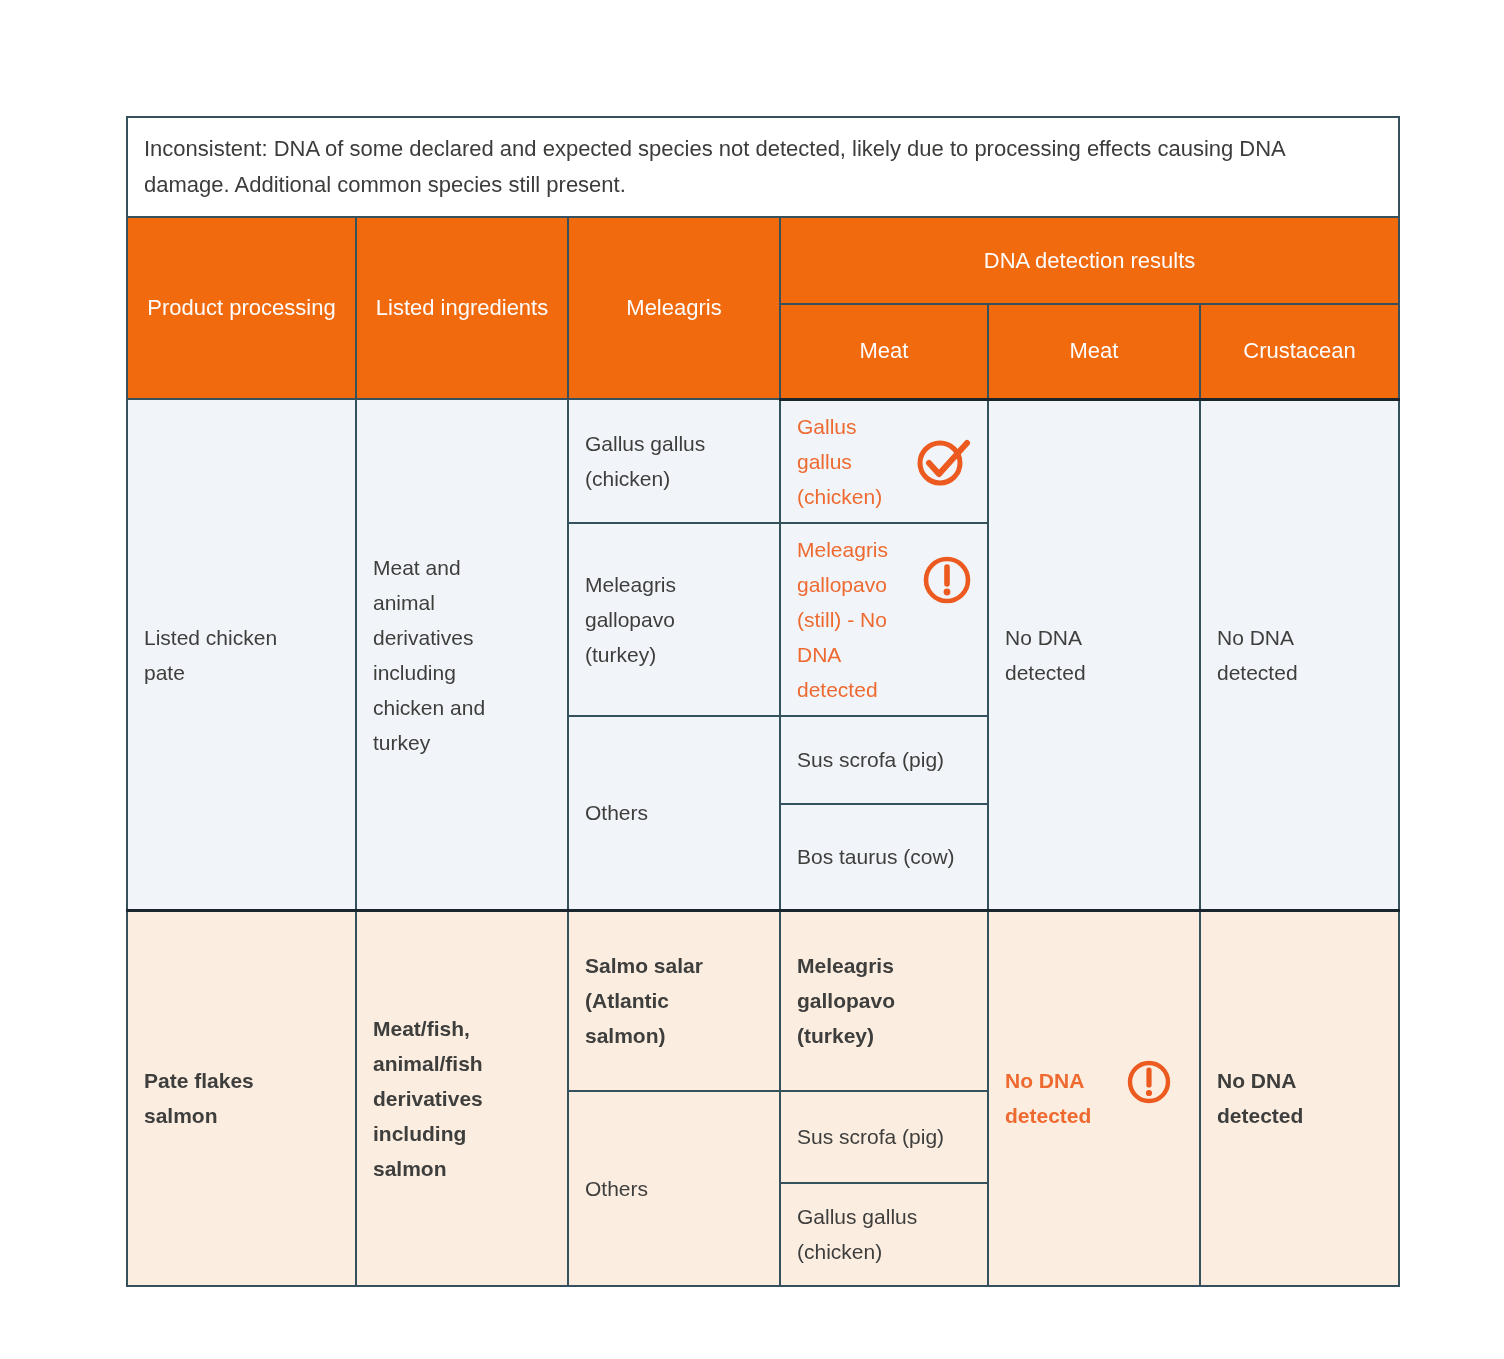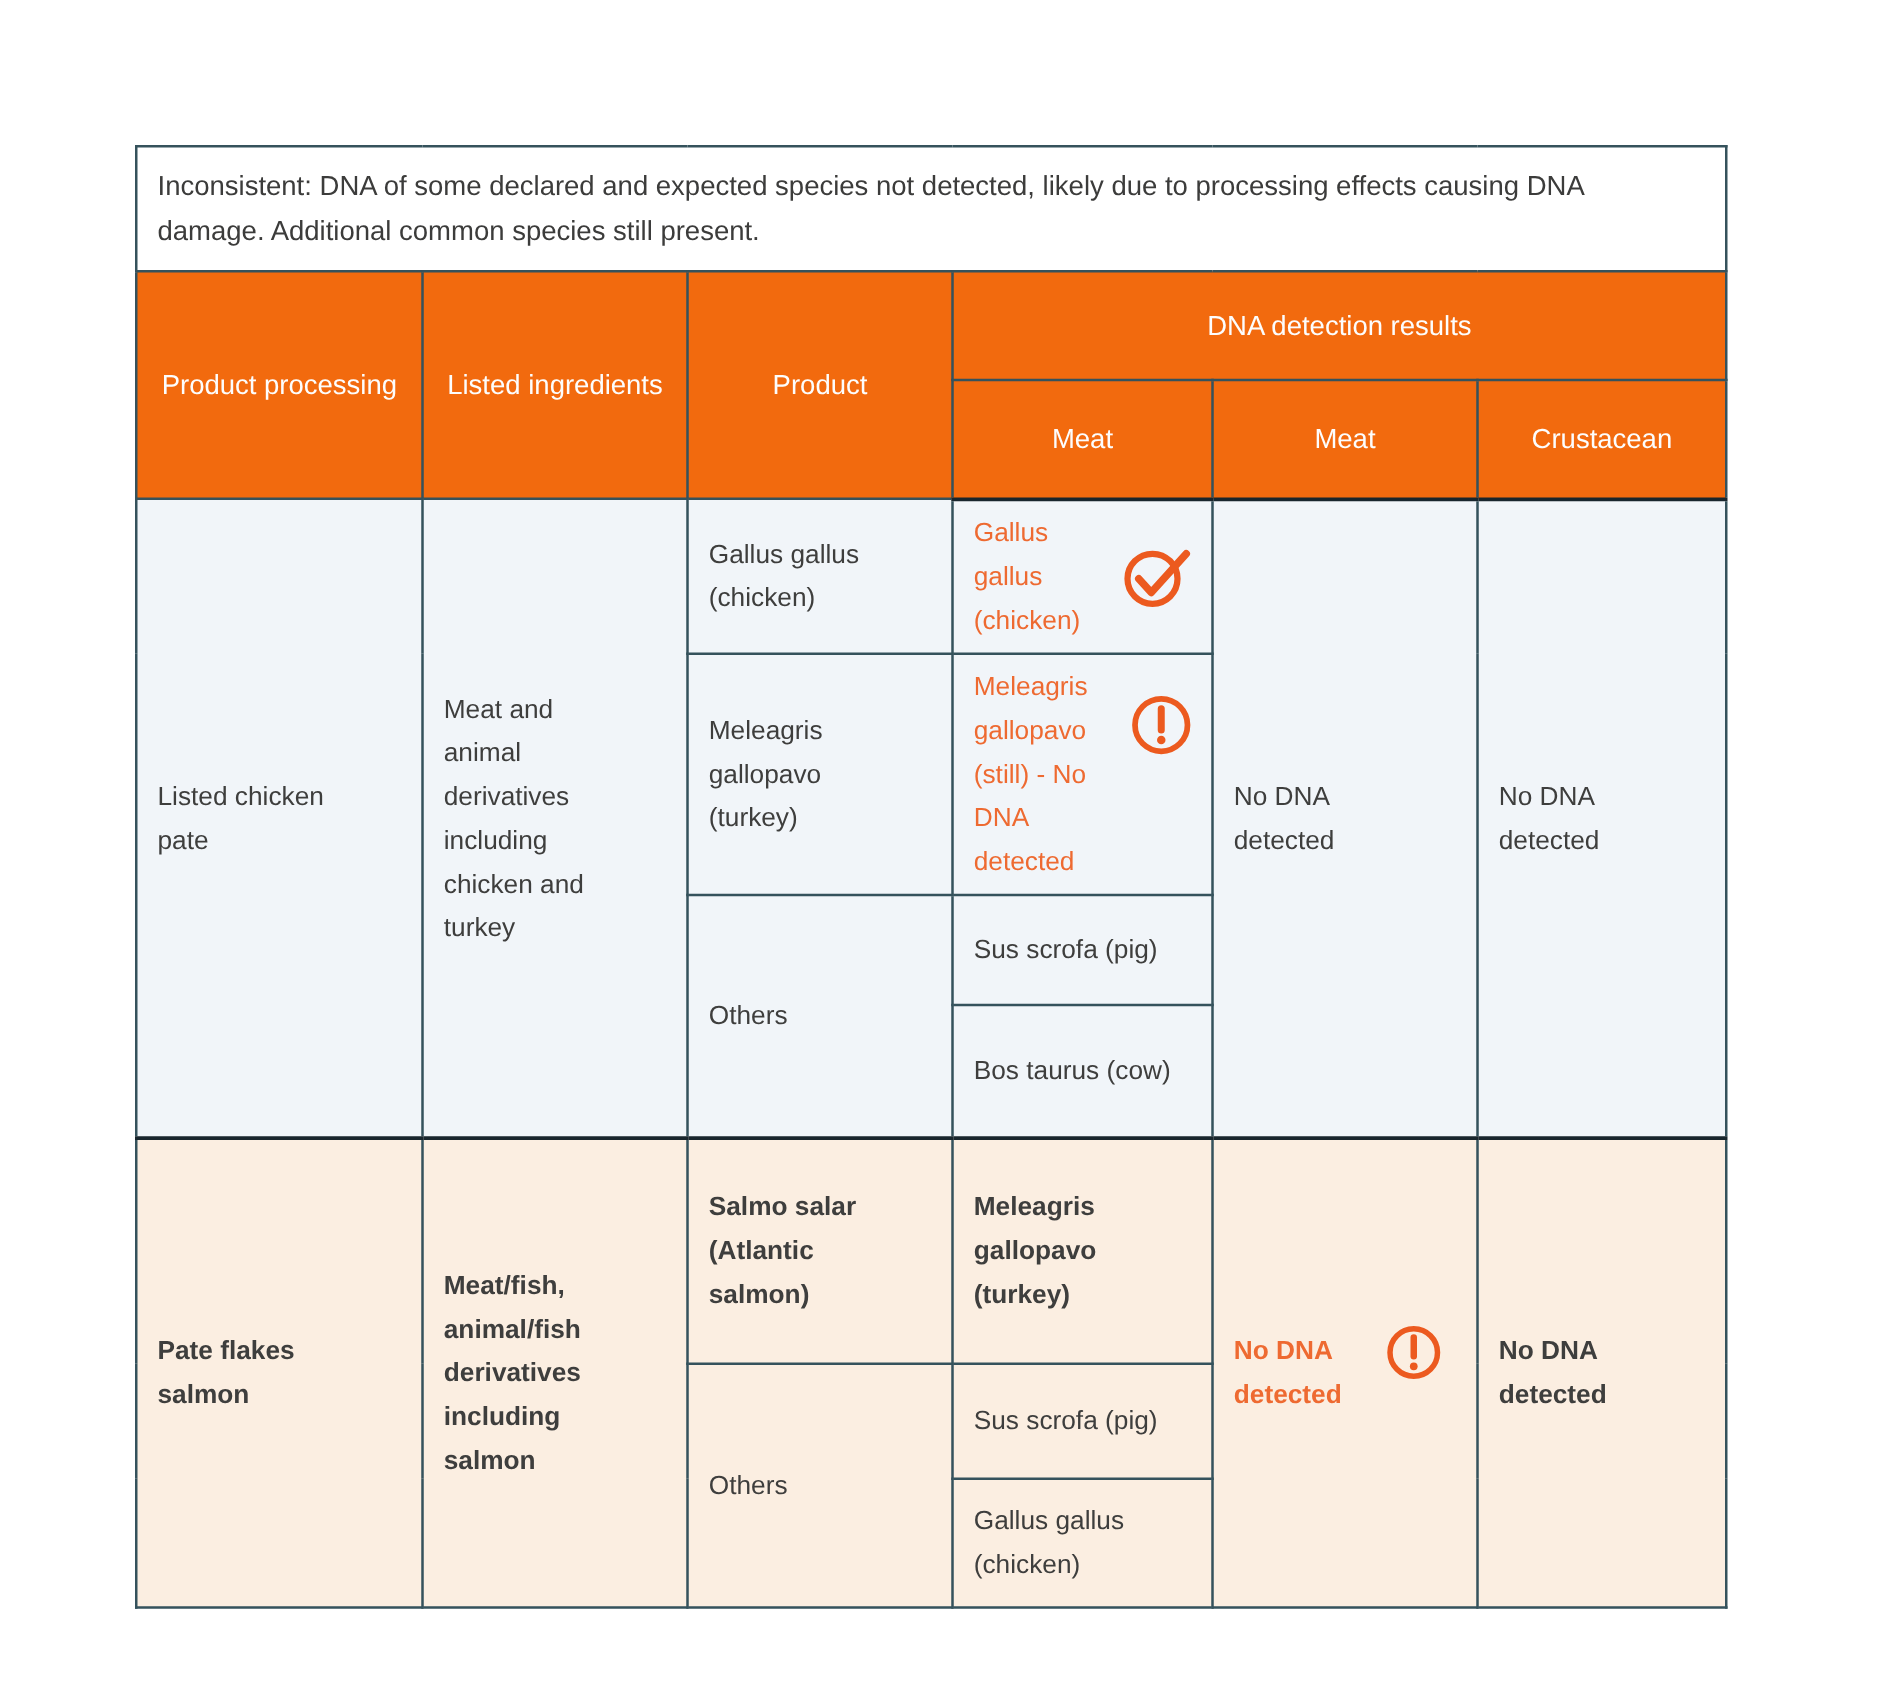--- a/index.html
+++ b/index.html
@@ -6,21 +6,21 @@
     margin: 0;
     padding: 0;
     background: #ffffff;
     width: 1504px;
     height: 1359px;
     overflow: hidden;
     font-family: "Liberation Sans", "DejaVu Sans", sans-serif;
   }
   .wrap {
     position: absolute;
-    left: 108px;
+    left: 126px;
     top: 116px;
   }
   table.dna {
     border-collapse: collapse;
     table-layout: fixed;
     width: 1272px;
   }
   table.dna td, table.dna th {
     border: 2px solid #35525c;
     box-sizing: border-box;
@@ -103,21 +103,21 @@
 
     <thead>
       <tr>
         <td class="caption" colspan="6">
           <div class="capin">Inconsistent: DNA of some declared and expected species not detected, likely due to processing effects causing DNA damage. Additional common species still present.</div>
         </td>
       </tr>
       <tr class="hrow1">
         <th class="hd" rowspan="2">Product processing</th>
         <th class="hd" rowspan="2">Listed ingredients</th>
-        <th class="hd" rowspan="2">Product</th>
+        <th class="hd" rowspan="2">Meleagris</th>
         <th class="hd grp" colspan="3">DNA detection results</th>
       </tr>
       <tr class="hrow2">
         <th class="hd">Meat</th>
         <th class="hd">Meat</th>
         <th class="hd">Crustacean</th>
       </tr>
     </thead>
 
     <tbody class="g1">

